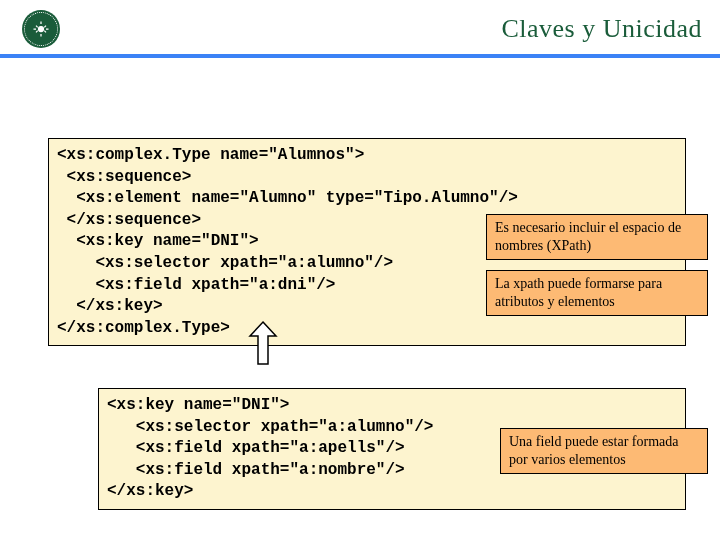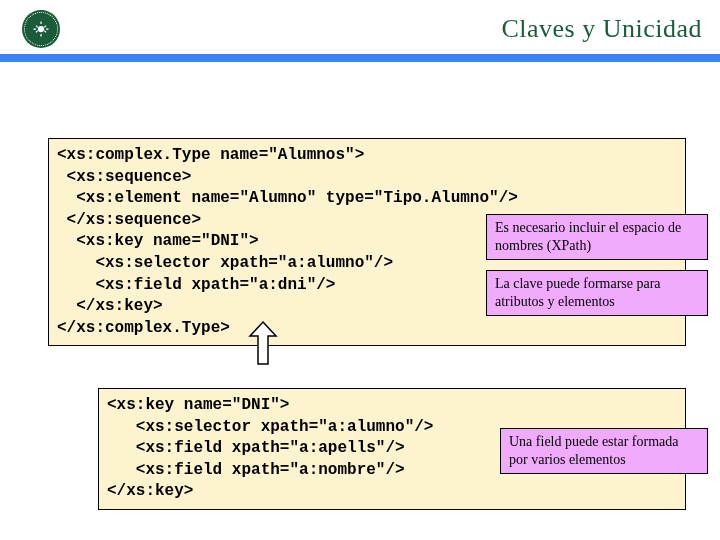--- a/index.html
+++ b/index.html
@@ -1,24 +1,24 @@
 <!DOCTYPE html>
 <html><head>
 <meta charset="utf-8">
 <style>
 body{margin:0;padding:0;width:720px;height:540px;background:#fff;font-family:"Times New Roman",serif;position:relative}
-.header{display:flex;align-items:center;padding:10px 18px 6px 22px;border-bottom:8px solid #3b82f6}
+.header{display:flex;align-items:center;padding:10px 18px 6px 22px;border-bottom:4px solid #3b82f6}
 .logo{width:38px;height:38px;background:#1a5c3a;border-radius:50%;display:flex;align-items:center;justify-content:center;color:#fff;font-size:10px;position:relative}
 .logo::before{content:"";position:absolute;width:32px;height:32px;border:1px dotted #fff;border-radius:50%}
 .logo svg{width:20px;height:20px}
 .title{flex:1;text-align:right;font-size:26px;color:#1a5c3a;letter-spacing:0.5px}
 .box{background:#fdf4cf;border:1px solid #000;font-family:"Courier New",monospace;font-size:16px;font-weight:bold;color:#000;line-height:1.35;white-space:pre;position:absolute}
 .box1{left:48px;top:138px;width:620px;padding:6px 8px}
 .box2{left:98px;top:388px;width:570px;padding:6px 8px}
-.note{position:absolute;background:#f0abfc;border:1px solid #000;font-family:"Times New Roman",serif;font-size:14px;color:#000;padding:4px 8px;line-height:1.3}
+.note{position:absolute;background:#fdba74;border:1px solid #000;font-family:"Times New Roman",serif;font-size:14px;color:#000;padding:4px 8px;line-height:1.3}
 .note1{left:486px;top:214px;width:204px}
 .note2{left:486px;top:270px;width:204px}
 .note3{left:500px;top:428px;width:190px}
 .arrow{position:absolute;left:244px;top:320px;width:38px;height:54px}
 </style>
 </head>
 <body>
 
 <div class="header">
   <div class="logo">
@@ -34,21 +34,21 @@
  &lt;xs:sequence&gt;
   &lt;xs:element name="Alumno" type="Tipo.Alumno"/&gt;
  &lt;/xs:sequence&gt;
   &lt;xs:key name="DNI"&gt;
     &lt;xs:selector xpath="a:alumno"/&gt;
     &lt;xs:field xpath="a:dni"/&gt;
   &lt;/xs:key&gt;
 &lt;/xs:complex.Type&gt;</div>
 
 <div class="note note1">Es necesario incluir el espacio de nombres (XPath)</div>
-<div class="note note2">La clave puede formarse para atributos y elementos</div>
+<div class="note note2">La xpath puede formarse para atributos y elementos</div>
 
 <svg class="arrow" viewBox="0 0 38 54">
   <path d="M19 2 L32 16 L24 16 L24 44 L14 44 L14 16 L6 16 Z" fill="#fff" stroke="#000" stroke-width="1.5"></path>
 </svg>
 
 <div class="box box2">&lt;xs:key name="DNI"&gt;
    &lt;xs:selector xpath="a:alumno"/&gt;
    &lt;xs:field xpath="a:apells"/&gt;
    &lt;xs:field xpath="a:nombre"/&gt;
 &lt;/xs:key&gt;</div>

